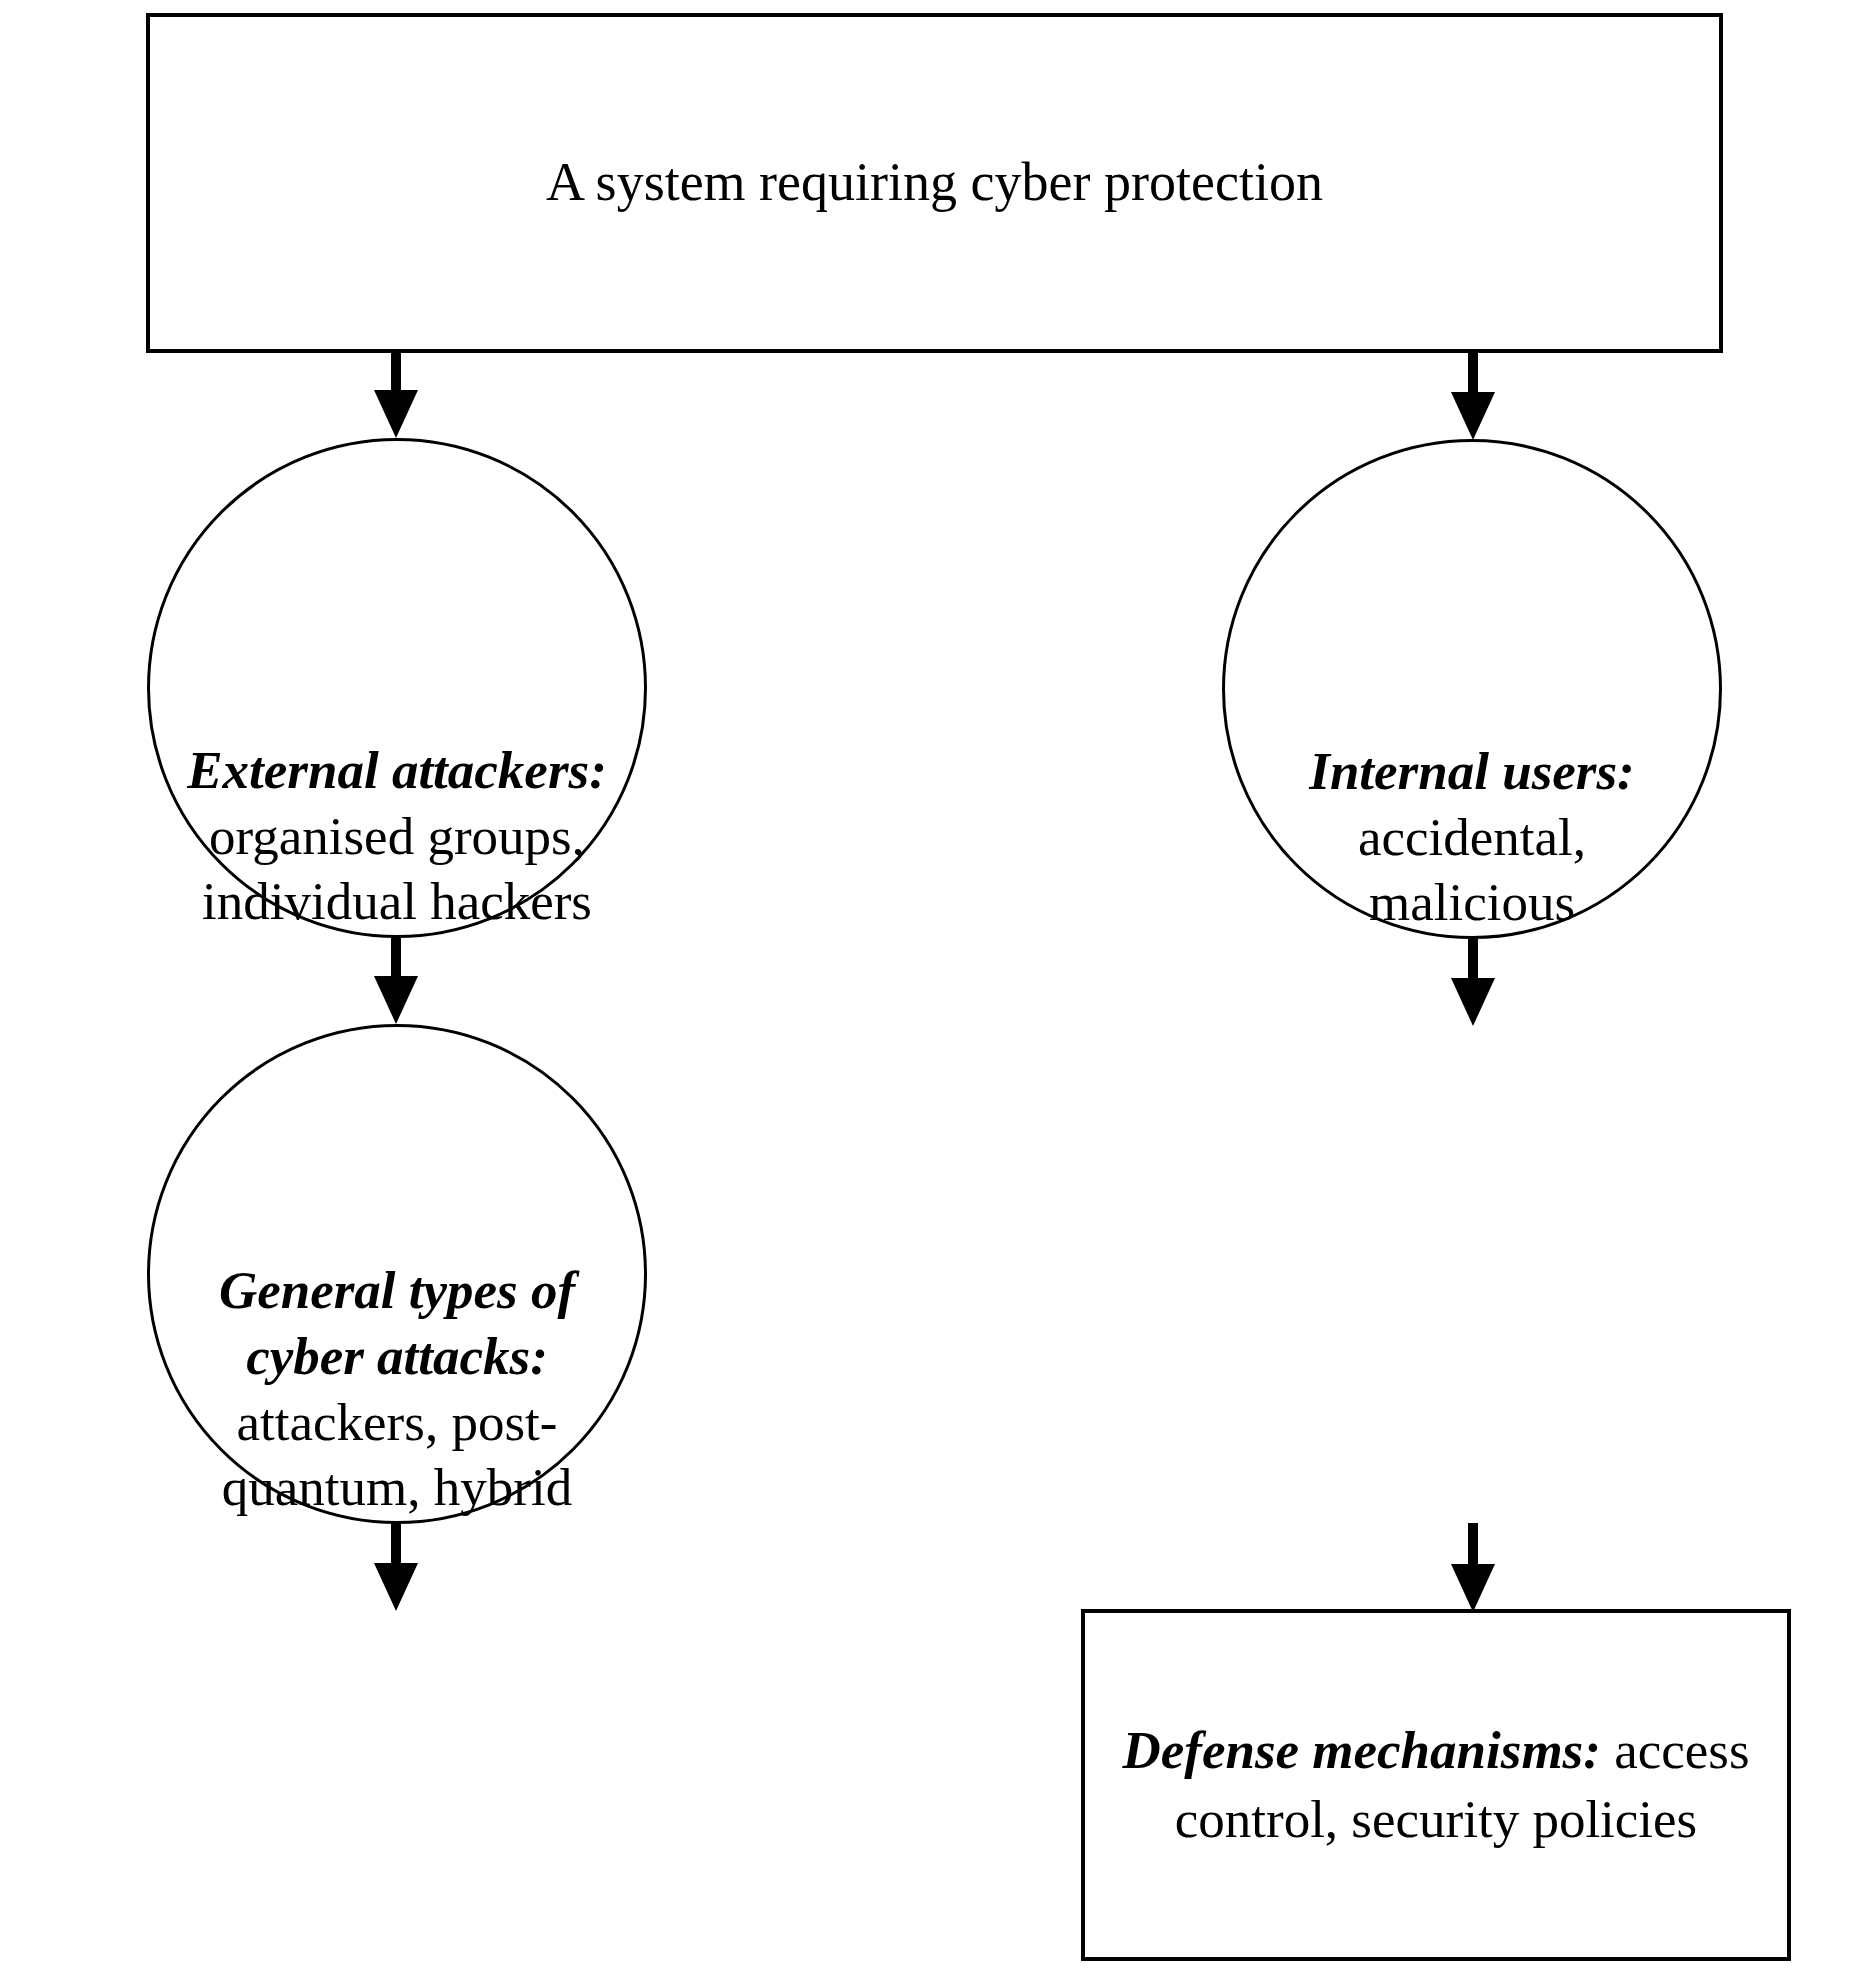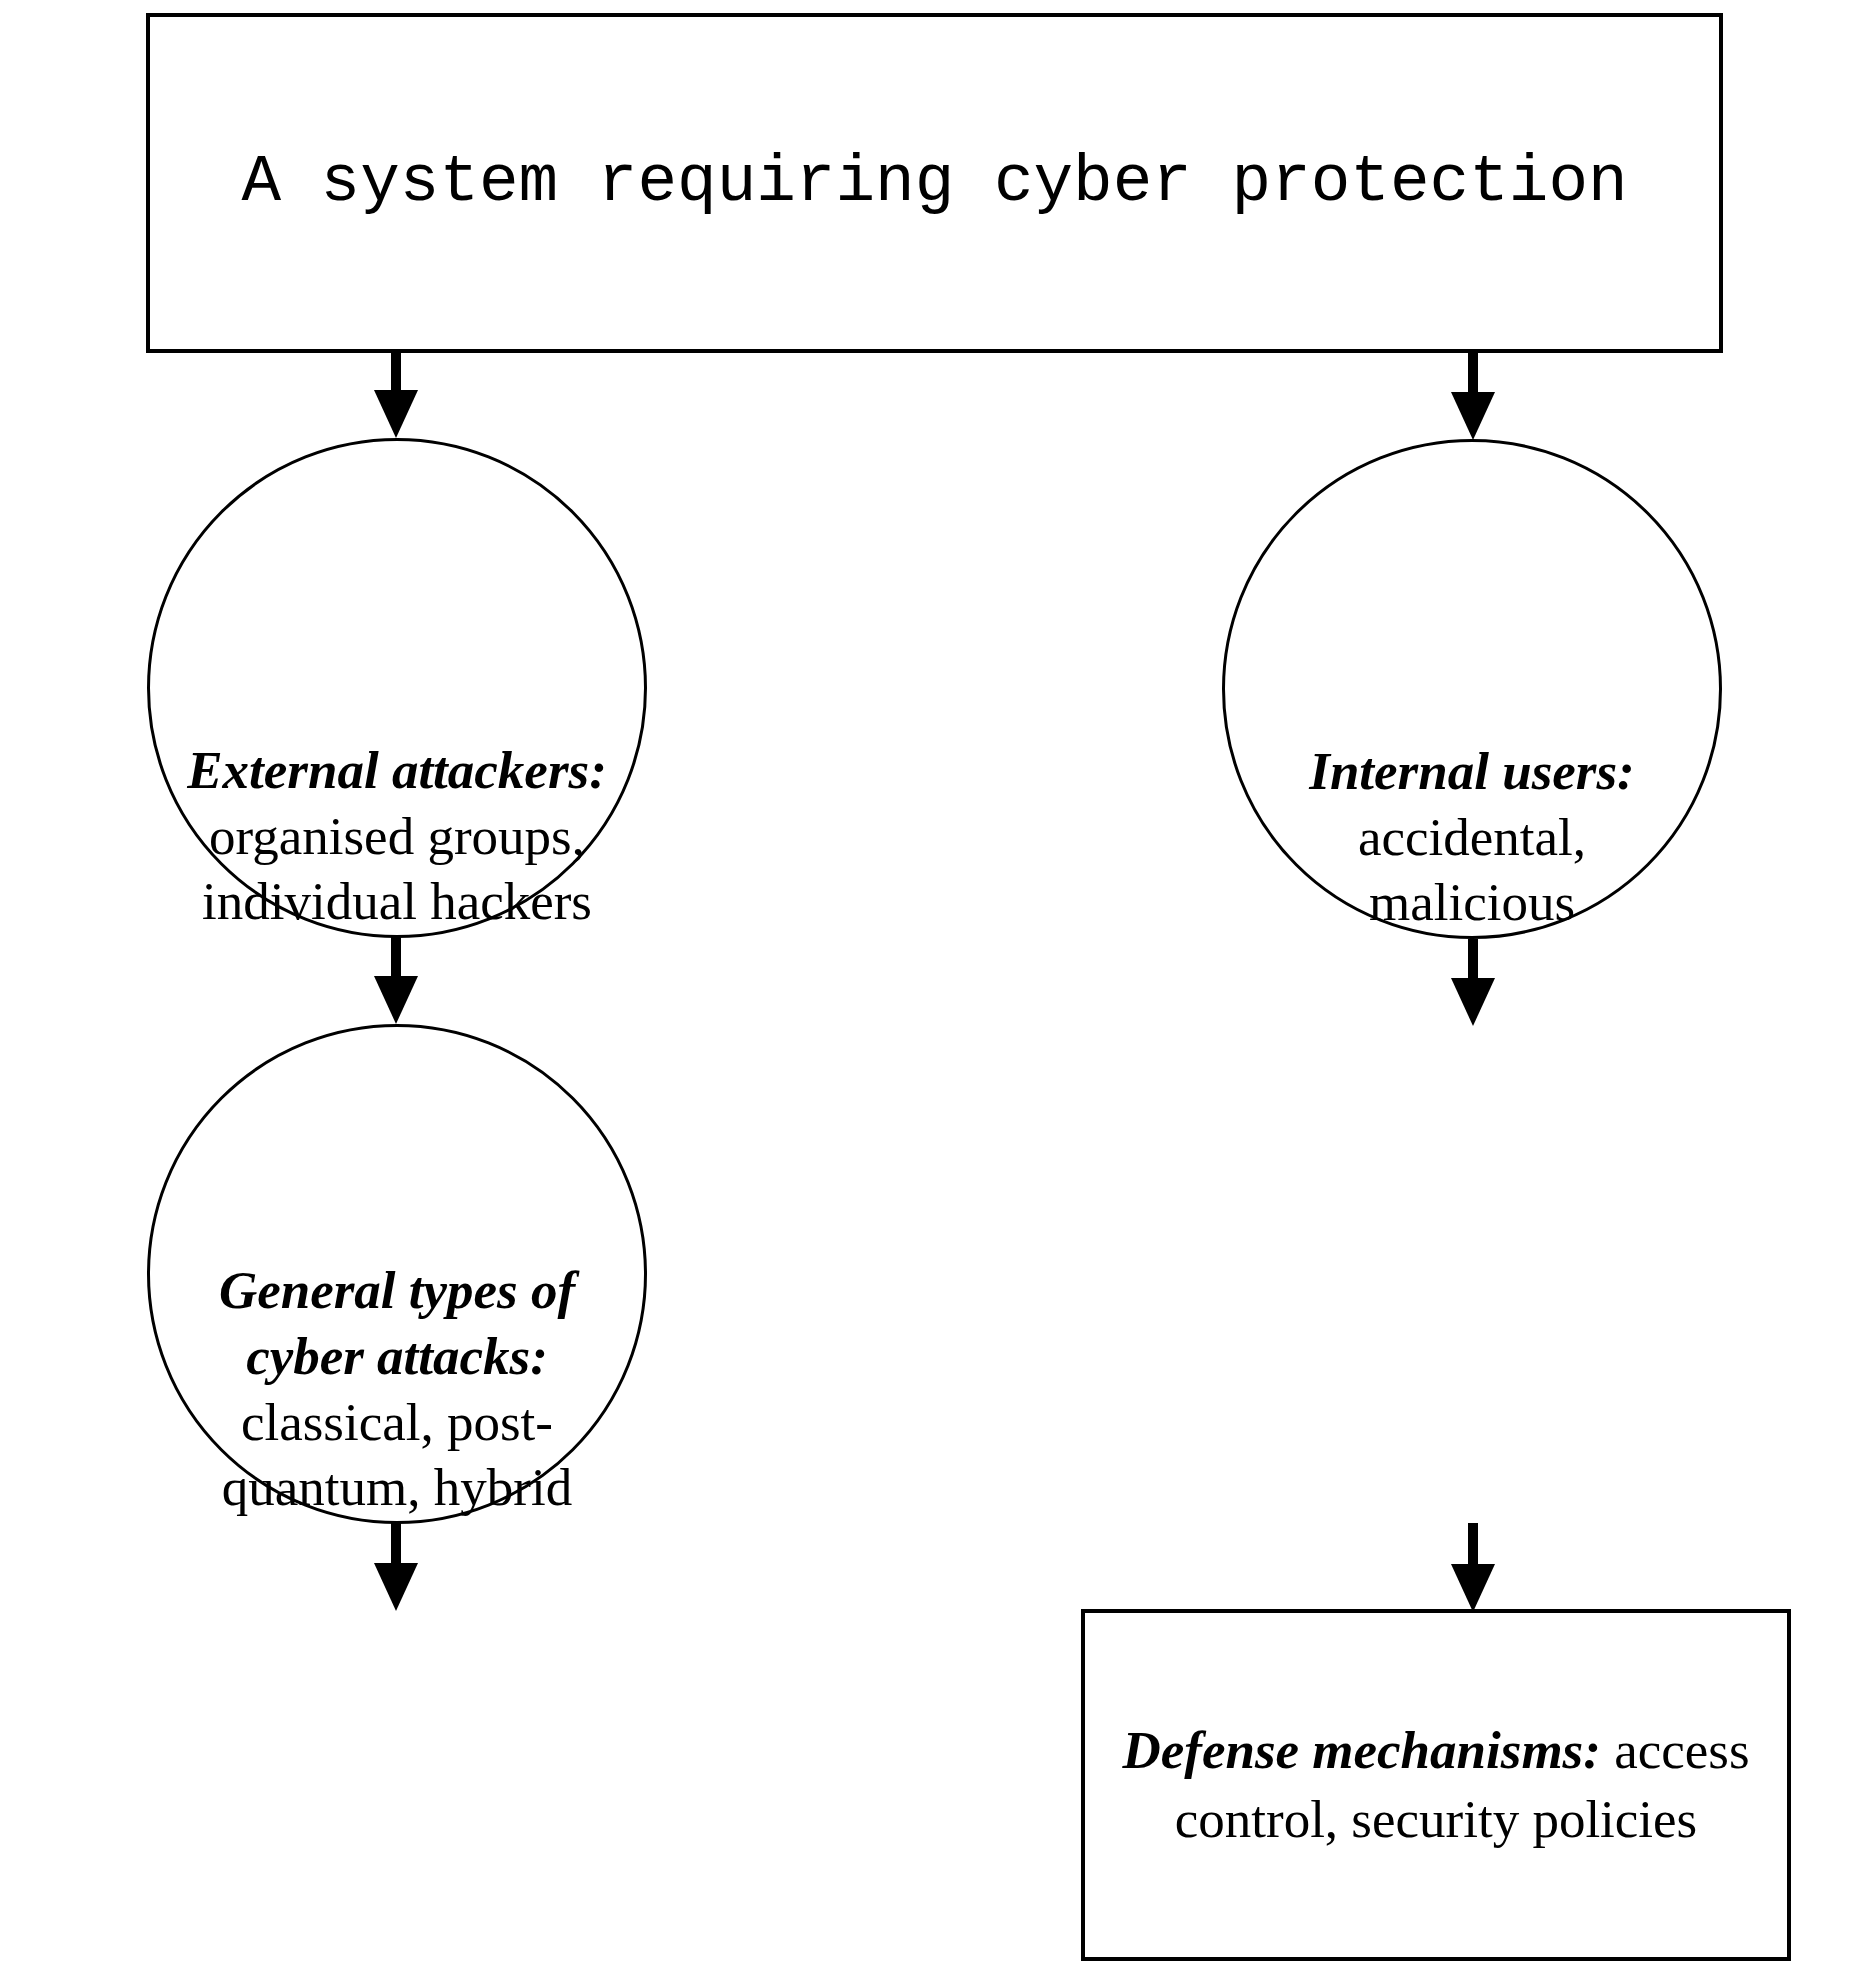--- a/index.html
+++ b/index.html
@@ -59,23 +59,22 @@
   .t-plain {
     font-weight: normal;
     font-style: normal;
   }
   .t-lead {
     font-weight: bold;
     font-style: italic;
   }
 
   .title-box-text {
-    font-size: 66px;
+    font-size: 54px;
     line-height: 1.18;
-    font-family: Liberation Mono, monospace;
   }
   .circle-body {
     font-size: 53px;
     line-height: 1.24;
   }
   .defense-body {
     font-size: 53px;
     line-height: 1.30;
   }
 
@@ -142,21 +141,21 @@
   </div>
 
   <div class="arrow" style="left:1450px; top:939px; width:46px; height:87px;">
     <div class="arrow-shaft" style="height:46px;"></div>
     <div class="arrow-head"></div>
   </div>
 
   <div class="circle" style="left:147px; top:1024px; width:500px; height:500px;">
     <span class="circle-text circle-body">
       <span class="t-lead">General types of cyber attacks:</span>
-      <span class="t-plain">classical, post-quantum, hybrid</span>
+      <span class="t-plain">attackers, post-quantum, hybrid</span>
     </span>
   </div>
 
 
   <div class="arrow" style="left:373px; top:1522px; width:46px; height:89px;">
     <div class="arrow-shaft" style="height:48px;"></div>
     <div class="arrow-head"></div>
   </div>
 
   <div class="arrow" style="left:1450px; top:1523px; width:46px; height:89px;">

